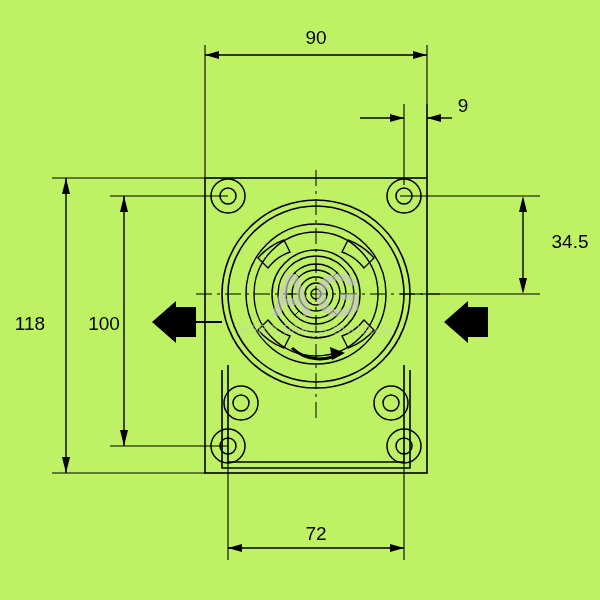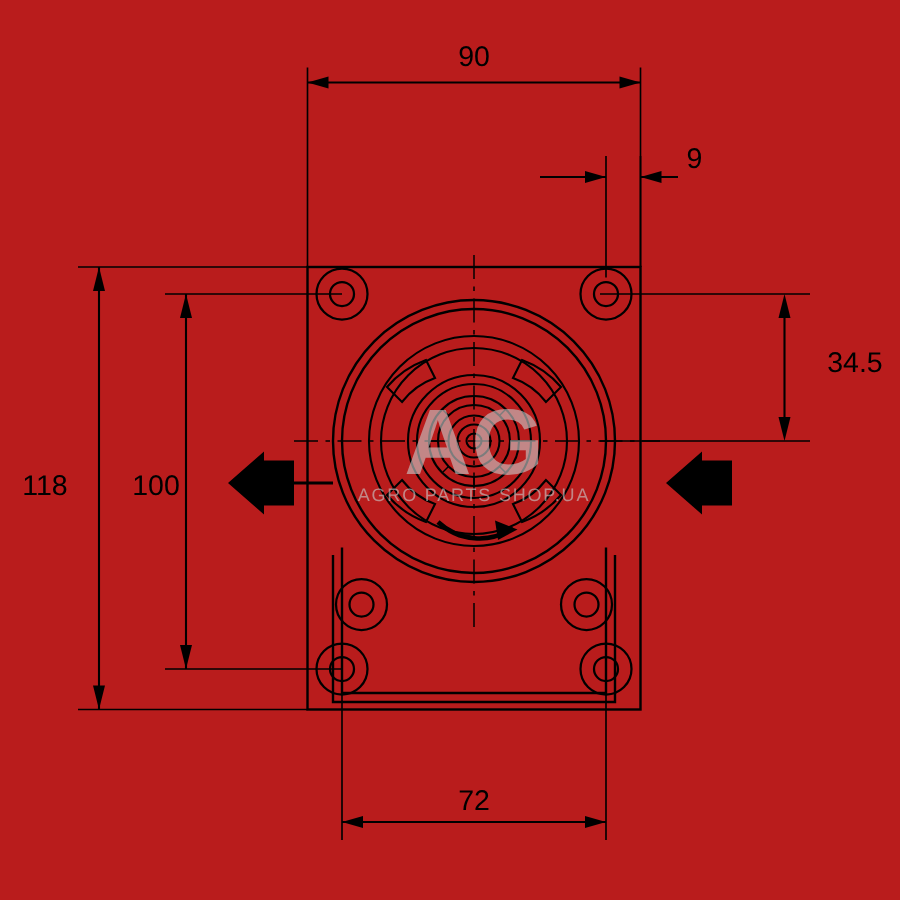--- a/index.html
+++ b/index.html
@@ -10,21 +10,21 @@
   body {
     width: 600px;
     height: 600px;
     font-family: "Liberation Sans", sans-serif;
     overflow: hidden;
   }
   #stage {
     position: relative;
     width: 600px;
     height: 600px;
-    background: #b91c1c;
+    background: #bef264;
   }
   svg.drawing {
     position: absolute;
     left: 0;
     top: 0;
     width: 600px;
     height: 600px;
   }
   .dim-text {
     font-family: "Liberation Sans", sans-serif;

